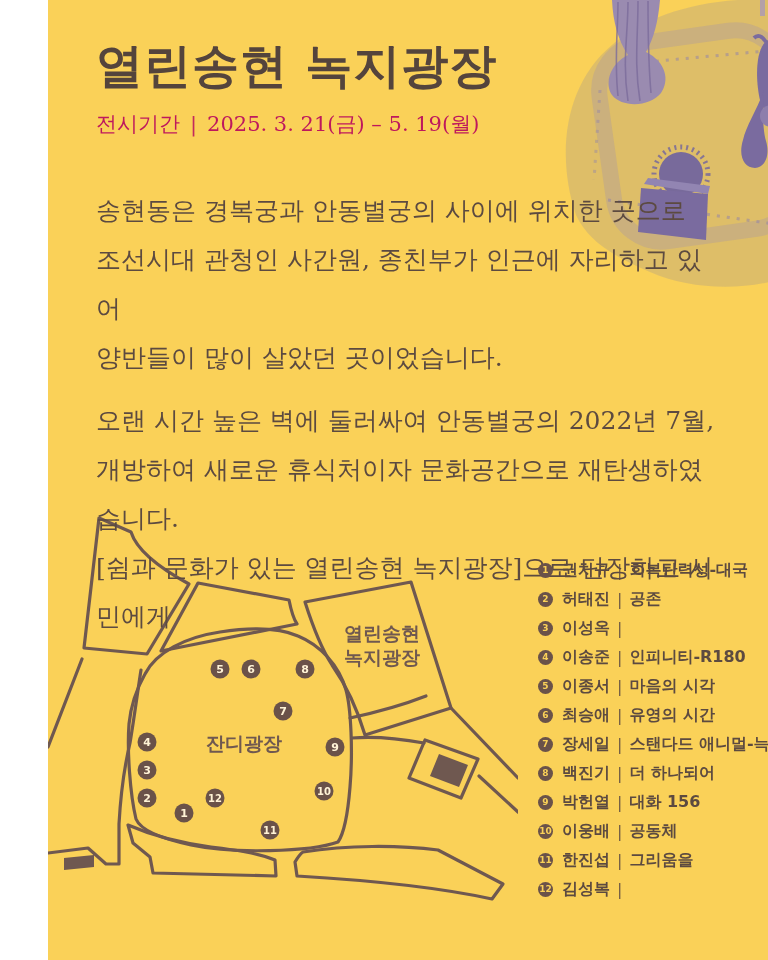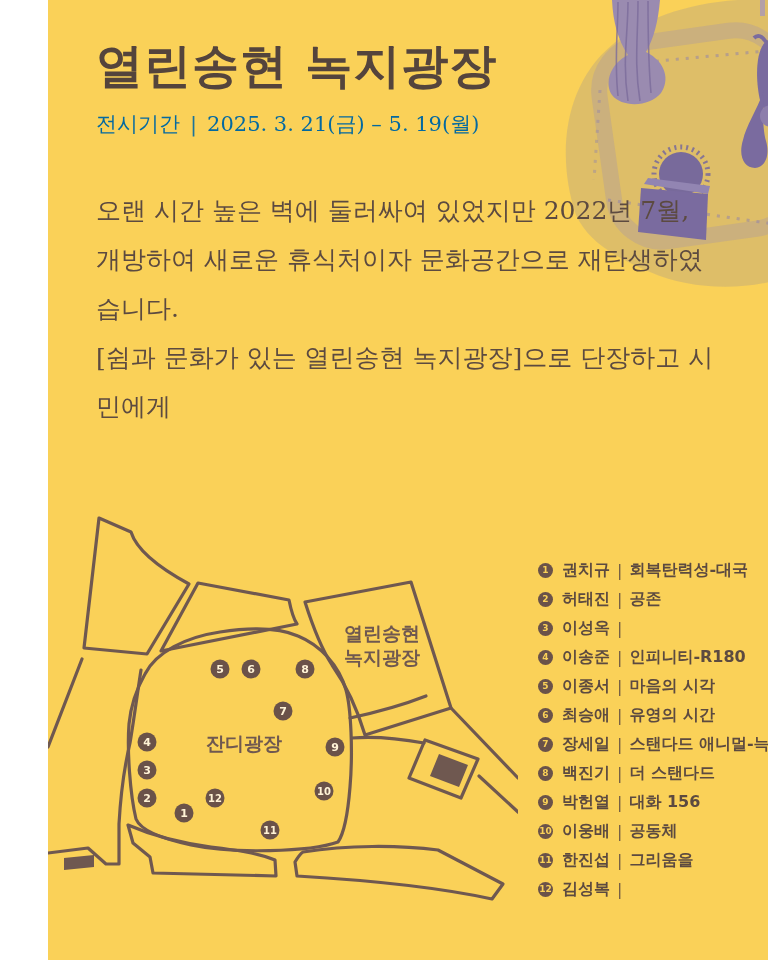--- a/index.html
+++ b/index.html
@@ -1,21 +1,21 @@
 <!DOCTYPE html>
 <html><head>
 <meta charset="utf-8">
 <style>
   html,body{margin:0;padding:0;}
   .page{position:relative;width:768px;height:960px;background:#FAD158;overflow:hidden;
         font-family:"DejaVu Serif",serif;color:#5C4A40;margin-left:48px;}
   
   .header{position:absolute;left:48px;top:38px;z-index:3;}
   .title{margin:0;font-size:47px;line-height:56px;font-weight:700;color:#54443C;letter-spacing:1px;}
-  .period{margin-top:16px;font-size:21px;color:#0369a1;}
+  .period{margin-top:16px;font-size:21px;color:#be185d;}
   .period .sep{margin:0 10px;font-weight:400;opacity:.9;}
   
   .intro{position:absolute;left:48px;top:186px;width:620px;z-index:3;font-size:25px;line-height:49px;color:#5C4A40;}
   .intro p{margin:0 0 14px 0;}
   
   .illustration{position:absolute;top:0;right:0;z-index:1;}
   
   .map{position:absolute;left:0;top:512px;z-index:2;}
   .map-label{font-family:"DejaVu Sans",sans-serif;font-weight:700;font-size:19px;fill:#6F5850;}
   .marker-num{font-family:"DejaVu Sans",sans-serif;font-weight:700;font-size:11px;fill:#FFF3D6;}
@@ -75,21 +75,26 @@
 
   <div class="header">
     <h1 class="title">열린송현 녹지광장</h1>
     <div class="period">
       <span>전시기간</span><span class="sep">|</span><span>2025. 3. 21(금) – 5. 19(월)</span>
     </div>
   </div>
 
   <div class="intro">
     <p>
-      <span style="display:block">오랜 시간 높은 벽에 둘러싸여 있었지만 2022년 7월,</span>
+      <span style="display:block">송현동은 경복궁과 안동별궁의 사이에 위치한 곳으로</span>
+      <span style="display:block">조선시대 관청인 사간원, 종친부가 인근에 자리하고 있어</span>
+      <span style="display:block">양반들이 많이 살았던 곳이었습니다.</span>
+    </p>
+    <p>
+      <span style="display:block">오랜 시간 높은 벽에 둘러싸여 안동별궁의 2022년 7월,</span>
       <span style="display:block">개방하여 새로운 휴식처이자 문화공간으로 재탄생하였습니다.</span>
       <span style="display:block">[쉼과 문화가 있는 열린송현 녹지광장]으로 단장하고 시민에게</span>
     </p>
   </div>
 
   <svg class="map" width="470" height="400" viewBox="0 0 470 400">
     <g fill="none" stroke="#6F5850" stroke-width="3.2" stroke-linejoin="round" stroke-linecap="round">
       <path d="M51,6 L83,20 C88,36 106,53 141,72 L99,142 L36,136 Z"></path>
       <path d="M34,147 L0,235"></path>
       <path d="M0,341 L40,336 L58,352 L71,352 L71,312 C73,276 77,252 82,231 C86,207 90,177 93,158"></path>
@@ -202,21 +207,21 @@
     <li>
         <span class="badge">7</span>
         <span>장세일</span>
         <span class="sep">|</span>
         <span>스탠다드 애니멀-늑대</span>
       </li>
     <li>
         <span class="badge">8</span>
         <span>백진기</span>
         <span class="sep">|</span>
-        <span>더 스탠다드</span>
+        <span>더 하나되어</span>
       </li>
     <li>
         <span class="badge">9</span>
         <span>박헌열</span>
         <span class="sep">|</span>
         <span>대화 156</span>
       </li>
     <li>
         <span class="badge">10</span>
         <span>이웅배</span>

